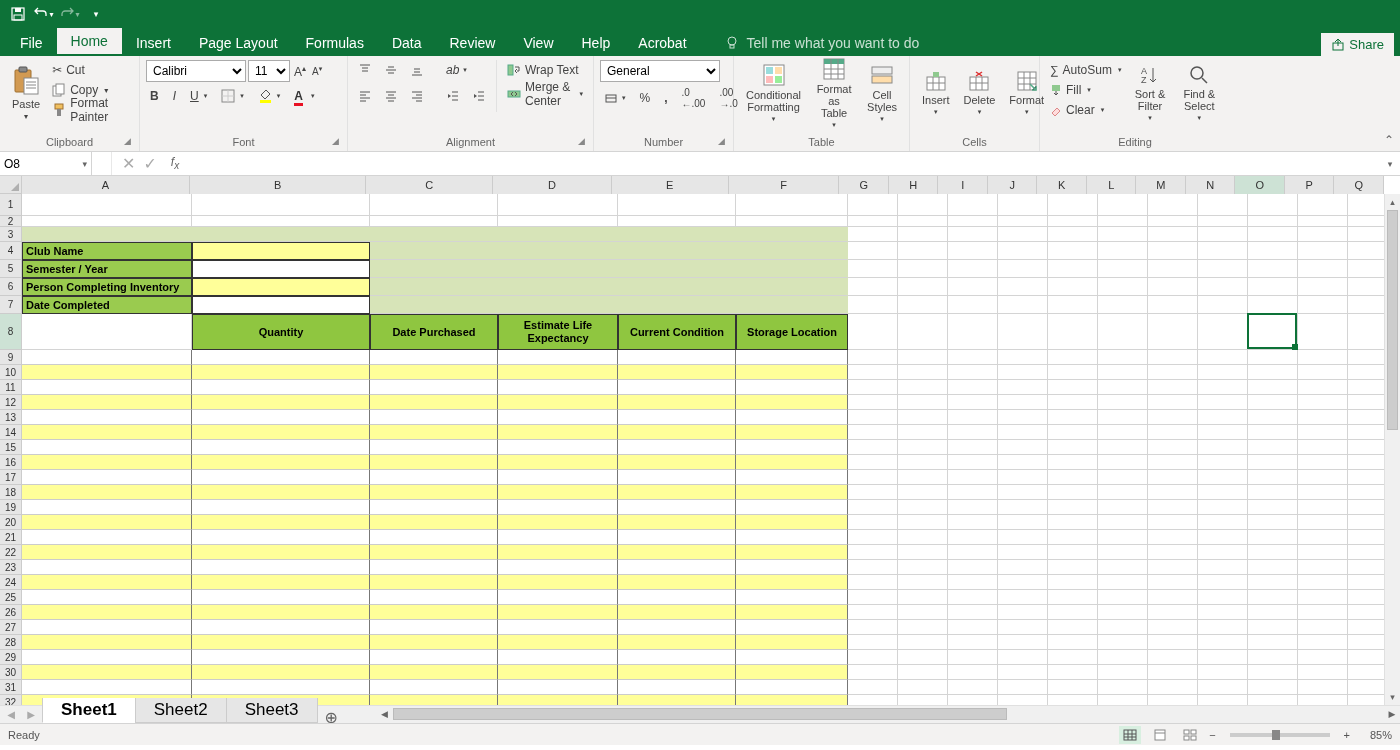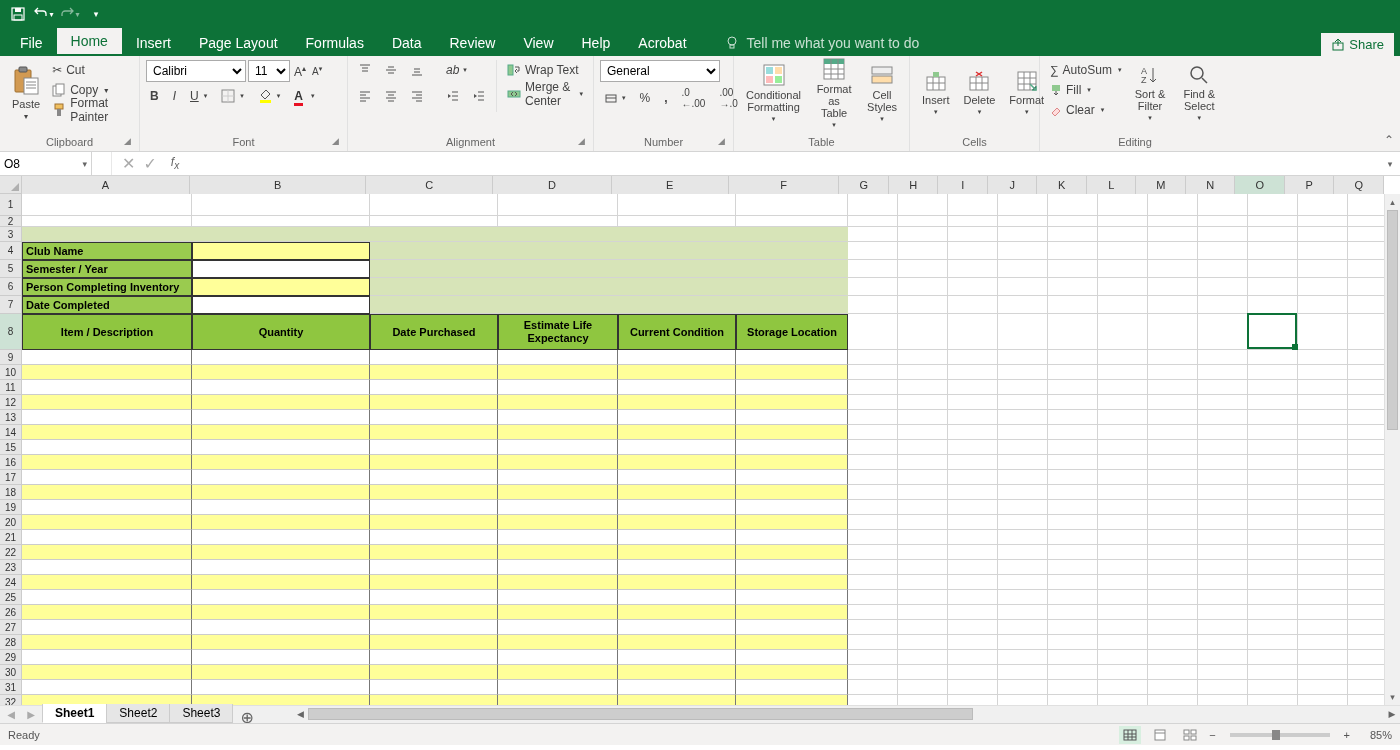--- a/index.html
+++ b/index.html
@@ -48,21 +48,21 @@
 .ch.sel{background:#cde2d5}
 .rowhdrs{position:absolute;top:18px;left:0;width:22px;background:#e6e6e6}
 .rh{height:15px;border-bottom:1px solid #ccc;border-right:1px solid #ccc;text-align:center;font-size:10px;color:#333;line-height:15px;background:#e6e6e6}
 .rh.sel{background:#cde2d5}
 .cells{position:absolute;top:18px;left:22px;right:16px;bottom:18px}
 .scrollbar-v{position:absolute;right:0;top:18px;bottom:18px;width:16px;background:#f0f0f0;border-left:1px solid #e0e0e0}
 .scroll-h-area{position:absolute;bottom:0;left:0;right:0;height:18px;background:#f0f0f0;display:flex;border-top:1px solid #e0e0e0}
 .sheet-nav{display:flex;align-items:center;padding:0 2px;gap:2px}
 .sheet-nav-btn{width:18px;height:16px;display:flex;align-items:center;justify-content:center;color:#aaa;cursor:pointer;font-size:10px}
 .sheet-tabs{display:flex;align-items:flex-end}
-.sheet-tab{padding:2px 12px;font-size:12px;background:#e6e6e6;border:1px solid #ccc;border-top:none;cursor:pointer;margin-right:-1px}
+.sheet-tab{padding:2px 18px;font-size:17px;background:#e6e6e6;border:1px solid #ccc;border-top:none;cursor:pointer;margin-right:-1px}
 .sheet-tab.active{background:#fff;font-weight:bold;border-bottom:1px solid #fff}
 .sheet-add{width:20px;text-align:center;cursor:pointer;color:#666;padding:2px 8px}
 .hscroll{flex:1;margin-left:40px;background:#f0f0f0;position:relative}
 .hscroll-thumb{position:absolute;left:0;top:2px;height:12px;width:60%;background:#cdcdcd;border:1px solid #bbb}
 .hscroll-btn{width:16px;height:16px;display:flex;align-items:center;justify-content:center;color:#666;font-size:9px;cursor:pointer}
 .statusbar{height:22px;background:#f3f2f1;border-top:1px solid #d4d4d4;display:flex;align-items:center;font-size:11px;color:#555;padding:0 8px}
 .status-right{margin-left:auto;display:flex;align-items:center;gap:8px}
 .view-btn{width:22px;height:18px;border:1px solid transparent;cursor:pointer;display:flex;align-items:center;justify-content:center}
 .view-btn.active{background:#d8efe0}
 .zoom-slider{width:100px;height:4px;background:#ccc;position:relative;margin:0 6px}
@@ -1144,21 +1144,20 @@
       <div class="cell" style="left: 348px; top: 48px; width: 478px; height: 18px; background: rgb(215, 228, 184); border-right: 1px solid rgb(215, 228, 184);"></div>
       <div class="cell" style="left: 0px; top: 66px; width: 170px; height: 18px; background: rgb(154, 203, 79); font-weight: bold; border: 1px solid rgb(51, 51, 51); font-size: 11px; padding-top: 2px;">Semester / Year</div>
       <div class="cell" style="left: 170px; top: 66px; width: 178px; height: 18px; background: rgb(255, 255, 255); border: 1px solid rgb(51, 51, 51);"></div>
       <div class="cell" style="left: 348px; top: 66px; width: 478px; height: 18px; background: rgb(215, 228, 184); border-right: 1px solid rgb(215, 228, 184);"></div>
       <div class="cell" style="left: 0px; top: 84px; width: 170px; height: 18px; background: rgb(154, 203, 79); font-weight: bold; border: 1px solid rgb(51, 51, 51); font-size: 11px; padding-top: 2px;">Person Completing Inventory</div>
       <div class="cell" style="left: 170px; top: 84px; width: 178px; height: 18px; background: rgb(255, 255, 153); border: 1px solid rgb(51, 51, 51);"></div>
       <div class="cell" style="left: 348px; top: 84px; width: 478px; height: 18px; background: rgb(215, 228, 184); border-right: 1px solid rgb(215, 228, 184);"></div>
       <div class="cell" style="left: 0px; top: 102px; width: 170px; height: 18px; background: rgb(154, 203, 79); font-weight: bold; border: 1px solid rgb(51, 51, 51); font-size: 11px; padding-top: 2px;">Date Completed</div>
       <div class="cell" style="left: 170px; top: 102px; width: 178px; height: 18px; background: rgb(255, 255, 255); border: 1px solid rgb(51, 51, 51);"></div>
       <div class="cell" style="left: 348px; top: 102px; width: 478px; height: 18px; background: rgb(215, 228, 184); border-right: 1px solid rgb(215, 228, 184);"></div>
-      <div class="cell" style="left: 0px; top: 120px; width: 170px; height: 36px; background: rgb(143, 198, 64); font-weight: bold; text-align: center; border: 1px solid rgb(51, 51, 51); font-size: 11px; white-space: normal; display: flex; align-items: center; justify-content: center; line-height: 1.15;">Item / Description</div>
       <div class="cell" style="left: 170px; top: 120px; width: 178px; height: 36px; background: rgb(143, 198, 64); font-weight: bold; text-align: center; border: 1px solid rgb(51, 51, 51); font-size: 11px; white-space: normal; display: flex; align-items: center; justify-content: center; line-height: 1.15;">Quantity</div>
       <div class="cell" style="left: 348px; top: 120px; width: 128px; height: 36px; background: rgb(143, 198, 64); font-weight: bold; text-align: center; border: 1px solid rgb(51, 51, 51); font-size: 11px; white-space: normal; display: flex; align-items: center; justify-content: center; line-height: 1.15;">Date Purchased</div>
       <div class="cell" style="left: 476px; top: 120px; width: 120px; height: 36px; background: rgb(143, 198, 64); font-weight: bold; text-align: center; border: 1px solid rgb(51, 51, 51); font-size: 11px; white-space: normal; display: flex; align-items: center; justify-content: center; line-height: 1.15;">Estimate Life Expectancy</div>
       <div class="cell" style="left: 596px; top: 120px; width: 118px; height: 36px; background: rgb(143, 198, 64); font-weight: bold; text-align: center; border: 1px solid rgb(51, 51, 51); font-size: 11px; white-space: normal; display: flex; align-items: center; justify-content: center; line-height: 1.15;">Current Condition</div>
       <div class="cell" style="left: 714px; top: 120px; width: 112px; height: 36px; background: rgb(143, 198, 64); font-weight: bold; text-align: center; border: 1px solid rgb(51, 51, 51); font-size: 11px; white-space: normal; display: flex; align-items: center; justify-content: center; line-height: 1.15;">Storage Location</div>
       <div class="cell" style="left: 0px; top: 156px; width: 170px; height: 15px; background: rgb(255, 255, 255); border-right: 1px solid rgb(119, 119, 119); border-bottom: 1px solid rgb(204, 204, 204);"></div>
       <div class="cell" style="left: 170px; top: 156px; width: 178px; height: 15px; background: rgb(255, 255, 255); border-right: 1px solid rgb(119, 119, 119); border-bottom: 1px solid rgb(204, 204, 204);"></div>
       <div class="cell" style="left: 348px; top: 156px; width: 128px; height: 15px; background: rgb(255, 255, 255); border-right: 1px solid rgb(119, 119, 119); border-bottom: 1px solid rgb(204, 204, 204);"></div>
       <div class="cell" style="left: 476px; top: 156px; width: 120px; height: 15px; background: rgb(255, 255, 255); border-right: 1px solid rgb(119, 119, 119); border-bottom: 1px solid rgb(204, 204, 204);"></div>
       <div class="cell" style="left: 596px; top: 156px; width: 118px; height: 15px; background: rgb(255, 255, 255); border-right: 1px solid rgb(119, 119, 119); border-bottom: 1px solid rgb(204, 204, 204);"></div>

